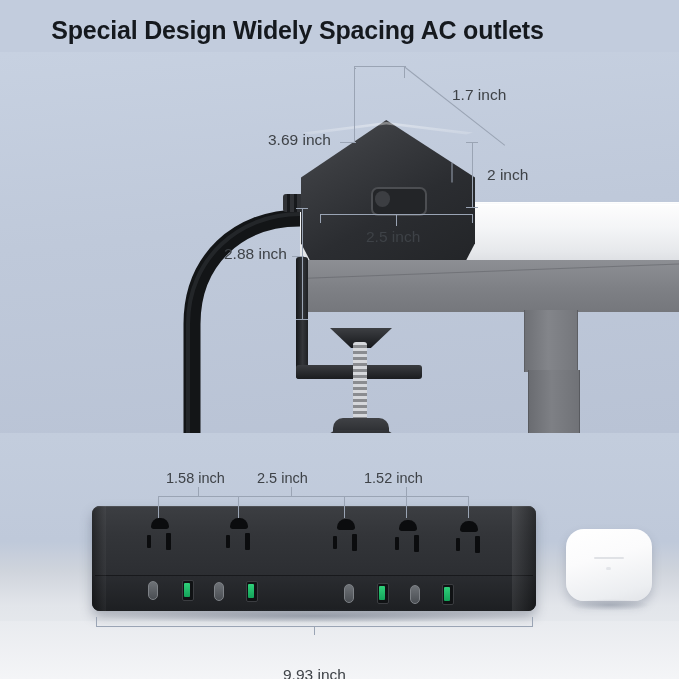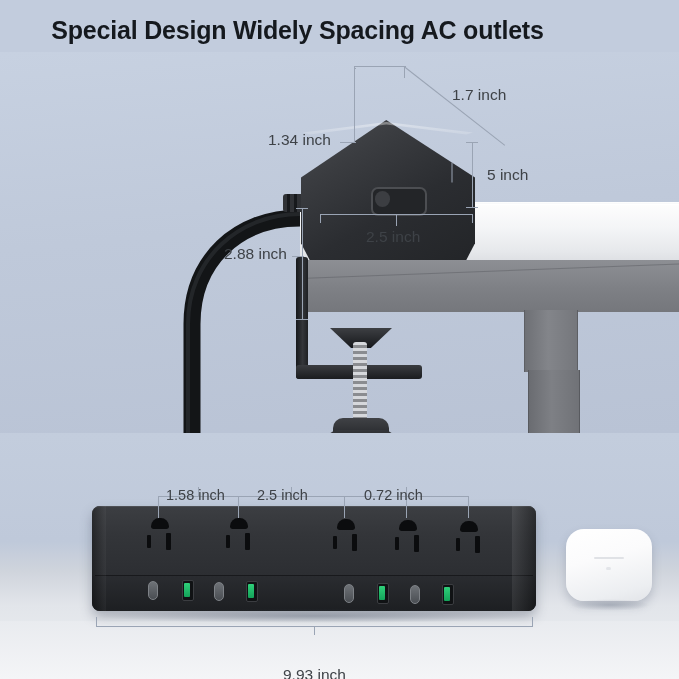--- a/index.html
+++ b/index.html
@@ -217,21 +217,21 @@
     position:absolute;left:570px;top:166px;width:80px;height:12px;
     background:radial-gradient(ellipse at center,rgba(90,100,120,.30),rgba(90,100,120,0) 70%);
   }
 
   
   .dim-label{
     position:absolute;
     font-size:15.5px;color:#3e4247;white-space:nowrap;
     font-family:"Liberation Sans", sans-serif;
   }
-  .dim-label.sm{font-size:14.5px;margin-top:17px;}
+  .dim-label.sm{font-size:14.5px;}
   .ln{position:absolute;background:#9aa4b4;}
   .ln.h{height:1px;}
   .ln.v{width:1px;}
 
   .diag{
     position:absolute;height:1px;background:#9aa4b4;transform-origin:left center;
   }
 </style>
 </head>
 <body>
@@ -273,26 +273,26 @@
   <div class="diag" style="left:404px;top:66px;width:128px;transform:rotate(38deg);"></div>
   <div class="ln v" style="left:404px;top:66px;height:12px;background:#9aa4b4;"></div>
   <div class="ln v" style="left:404px;top:66px;height:1px;"></div>
   <div class="diag" style="left:354px;top:66px;width:52px;"></div>
   <div class="diag" style="left:452px;top:162px;width:20px;transform:rotate(90deg);transform-origin:left center;"></div>
   <div class="dim-label" style="left:452px;top:86px;">1.7 inch</div>
 
   <div class="ln h" style="left:354px;top:68px;width:2px;"></div>
   <div class="ln v" style="left:354px;top:66px;height:76px;"></div>
   <div class="ln h" style="left:340px;top:142px;width:16px;"></div>
-  <div class="dim-label" style="left:268px;top:131px;">1.34 inch</div>
+  <div class="dim-label" style="left:268px;top:131px;">3.69 inch</div>
 
   <div class="ln v" style="left:472px;top:142px;height:66px;"></div>
   <div class="ln h" style="left:466px;top:142px;width:12px;"></div>
   <div class="ln h" style="left:466px;top:207px;width:12px;"></div>
-  <div class="dim-label" style="left:487px;top:166px;">5 inch</div>
+  <div class="dim-label" style="left:487px;top:166px;">2 inch</div>
 
   <div class="ln h" style="left:320px;top:214px;width:152px;"></div>
   <div class="ln v" style="left:320px;top:214px;height:9px;"></div>
   <div class="ln v" style="left:472px;top:214px;height:9px;"></div>
   <div class="ln v" style="left:396px;top:214px;height:12px;"></div>
   <div class="dim-label" style="left:366px;top:228px;">2.5 inch</div>
 
   <div class="ln v" style="left:302px;top:208px;height:112px;"></div>
   <div class="ln h" style="left:296px;top:208px;width:12px;"></div>
   <div class="ln h" style="left:296px;top:319px;width:12px;"></div>
@@ -369,21 +369,21 @@
 
   <div class="ln h" style="left:238px;top:496px;width:106px;"></div>
   <div class="ln v" style="left:344px;top:496px;height:22px;"></div>
   <div class="ln v" style="left:291px;top:487px;height:10px;"></div>
   <div class="dim-label sm" style="left:257px;top:470px;">2.5 inch</div>
 
   <div class="ln h" style="left:344px;top:496px;width:124px;"></div>
   <div class="ln v" style="left:406px;top:496px;height:22px;"></div>
   <div class="ln v" style="left:468px;top:496px;height:22px;"></div>
   <div class="ln v" style="left:406px;top:487px;height:10px;"></div>
-  <div class="dim-label sm" style="left:364px;top:470px;">0.72 inch</div>
+  <div class="dim-label sm" style="left:364px;top:470px;">1.52 inch</div>
 
   <div class="ln h" style="left:96px;top:626px;width:436px;"></div>
   <div class="ln v" style="left:96px;top:617px;height:10px;"></div>
   <div class="ln v" style="left:532px;top:617px;height:10px;"></div>
   <div class="ln v" style="left:314px;top:626px;height:9px;"></div>
   <div class="dim-label" style="left:283px;top:666px;">9.93 inch</div>
 
 </div>
 
 </body></html>

